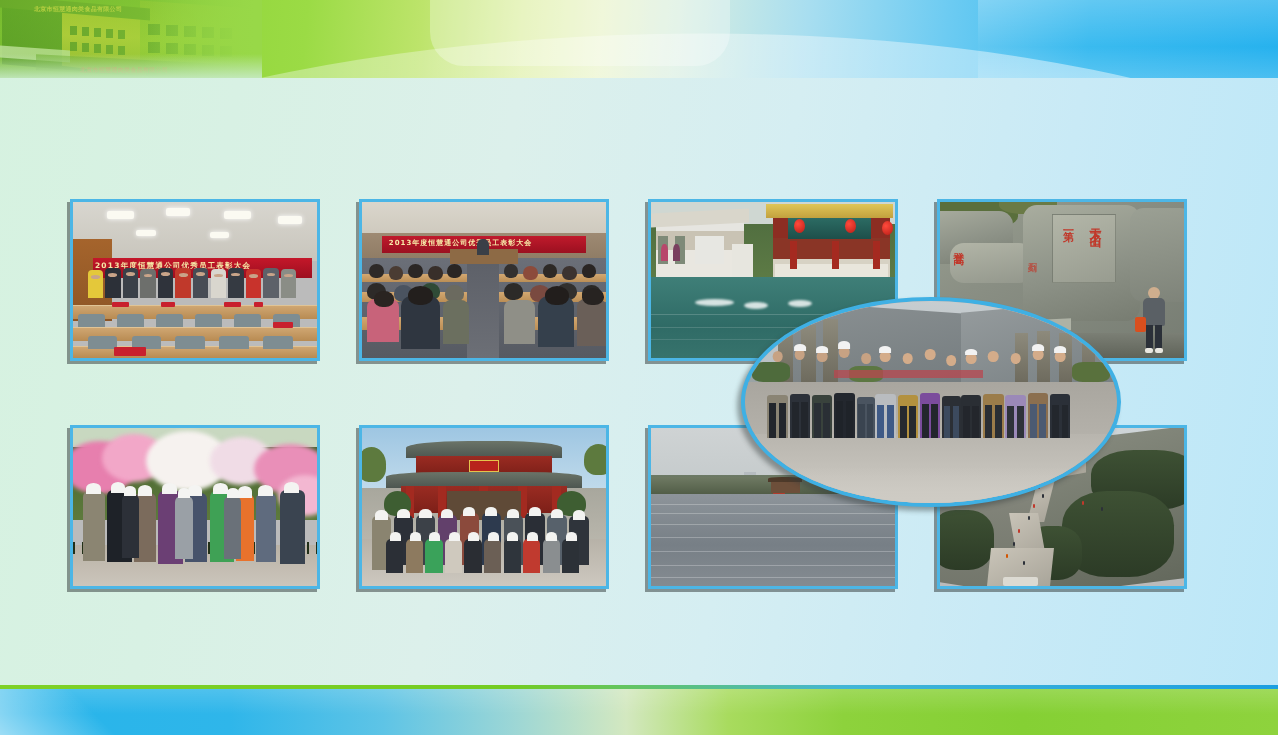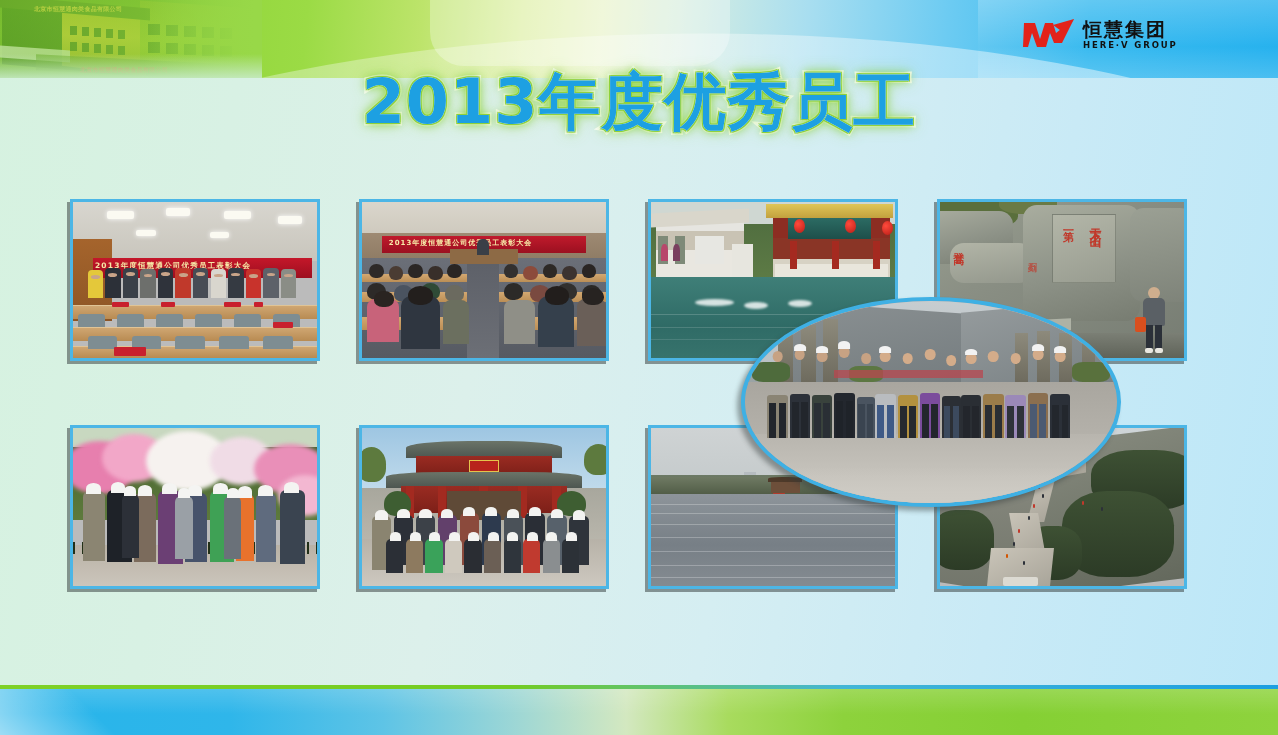--- a/index.html
+++ b/index.html
@@ -339,36 +339,21 @@
       <div class="awning"></div>
       <div class="lowerbar"></div>
       <span class="tinytext" style="left:34px;top:5px;">北京市恒慧通肉类食品有限公司</span>
       <span class="tinytext red" style="left:80px;top:66px;">北京市恒慧通肉类食品有限公司</span>
       <div class="overlay-tint"></div>
       <div class="fade-right"></div>
       <div class="fade-bottom"></div>
     </div>
   </div>
 
-  <div class="logo">
-    <span class="logo-mark">
-      <svg width="54" height="36" viewBox="0 0 54 36">
-        <path d="M2 6 L13 6 L18 22 L23 6 L31 6 L34 16 L52 2 L40 26 L32 26 L28 16 L24 30 L15 30 L10 16 L6 30 L1 30 Z" fill="#e2231a"></path>
-        <path d="M31 8 L52 2 L42 16 Z" fill="#e2231a"></path>
-      </svg>
-    </span>
-    <span class="logo-text">
-      <span class="logo-cn">恒慧集团</span>
-      <span class="logo-en">HERE·V GROUP</span>
-    </span>
-  </div>
-
-  <h1 class="title">
-    <span class="title-inner">2013年度优秀员工</span>
-  </h1>
+
 
   <div class="photo" style="left:70px; top:199px; width:250px; height:162px;">
     <div class="inner">
       <div class="p1-ceil"></div>
       <div class="p1-light" style="left:14%;top:6%;width:11%;height:5%;"></div>
       <div class="p1-light" style="left:38%;top:4%;width:10%;height:5%;"></div>
       <div class="p1-light" style="left:62%;top:6%;width:11%;height:5%;"></div>
       <div class="p1-light" style="left:84%;top:9%;width:10%;height:5%;"></div>
       <div class="p1-light" style="left:26%;top:18%;width:8%;height:4%;"></div>
       <div class="p1-light" style="left:56%;top:19%;width:8%;height:4%;"></div>

